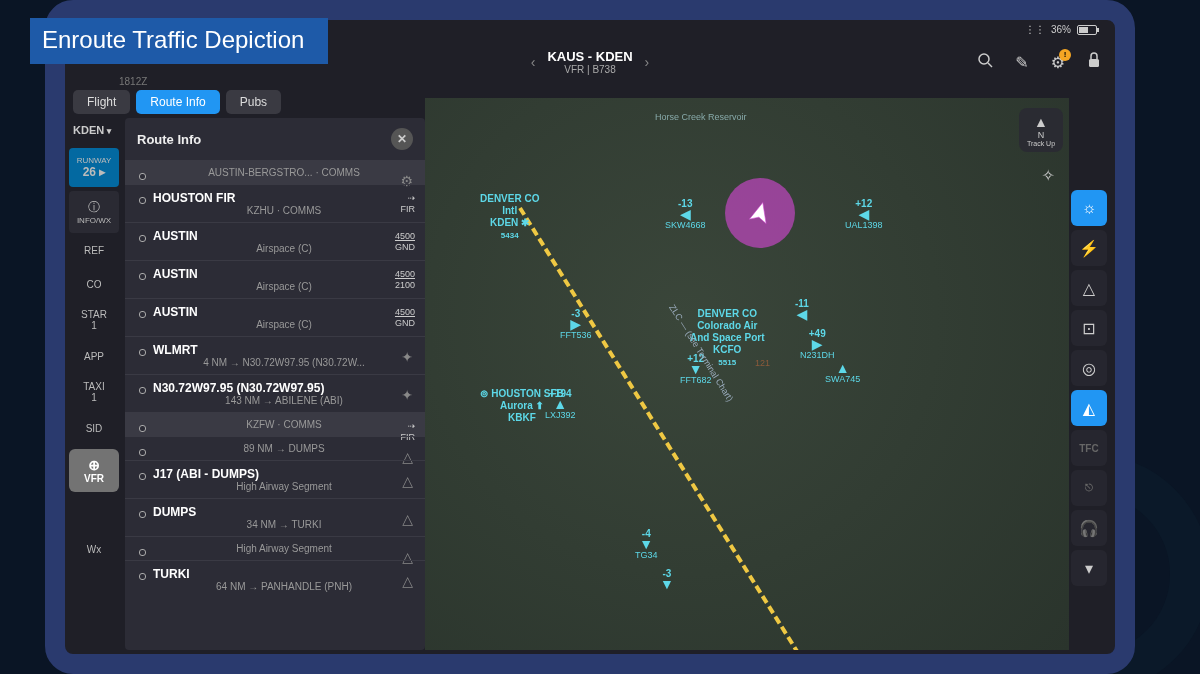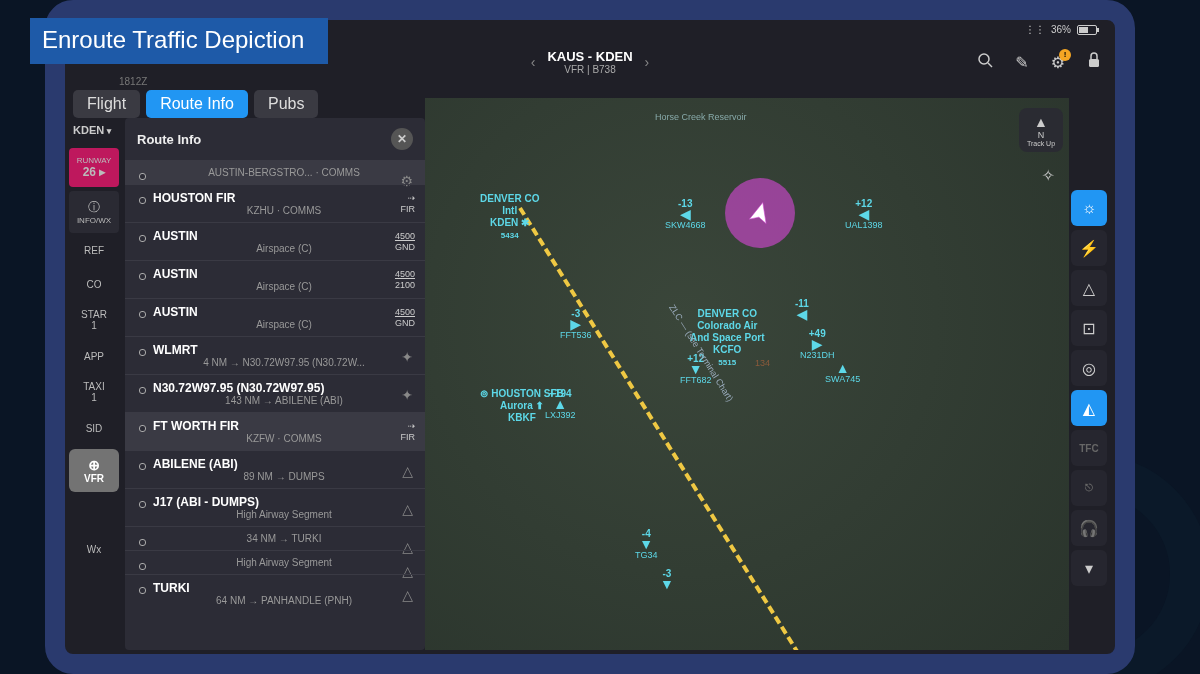--- a/index.html
+++ b/index.html
@@ -17,30 +17,30 @@
 .app-header { position: absolute; top: 22px; left: 0; right: 0; height: 40px; display: flex; align-items: center; justify-content: center; color: #fff; }
 .app-header .center { text-align: center; }
 .app-header .center .route { font-size: 13px; font-weight: 600; }
 .app-header .center .sub { font-size: 10px; color: #aaa; }
 .app-header .chev { color: #888; margin: 0 12px; font-size: 14px; cursor: pointer; }
 .app-header .right-icons { position: absolute; right: 14px; display: flex; gap: 22px; align-items: center; }
 .app-header .right-icons > * { color: #ccc; cursor: pointer; }
 .time-left { position: absolute; top: 56px; left: 54px; color: #777; font-size: 10px; }
 
 .tabs-row { position: absolute; top: 70px; left: 8px; display: flex; gap: 6px; }
-.tab { background: #3a3a42; color: #ddd; padding: 5px 14px; border-radius: 5px; font-size: 16px; cursor: pointer; }
+.tab { background: #3a3a42; color: #ddd; padding: 5px 14px; border-radius: 5px; font-size: 12px; cursor: pointer; }
 .tab.active { background: #2196f3; color: #fff; }
 
 .kden-label { position: absolute; top: 104px; left: 8px; color: #ccc; font-size: 11px; font-weight: 600; }
 .kden-label::after { content: " ▾"; font-size: 9px; }
 
 .sidebar-nav { position: absolute; top: 128px; left: 4px; width: 50px; display: flex; flex-direction: column; }
 .nav-item { color: #bbb; font-size: 10px; text-align: center; padding: 8px 2px; cursor: pointer; min-height: 34px; display: flex; flex-direction: column; justify-content: center; }
 .nav-item .count { font-size: 10px; }
-.nav-item.runway { background: #be185d; border-radius: 4px; }
+.nav-item.runway { background: #0369a1; border-radius: 4px; }
 .nav-item.info { background: #2a2a33; border-radius: 4px; margin-top: 4px; }
 .nav-item.vfr { background: #737373; color: #fff; border-radius: 6px; margin-top: 4px; font-weight: 600; }
 .nav-item.vfr::before { content: "⊕"; display: block; font-size: 14px; }
 
 .route-panel { position: absolute; top: 98px; left: 60px; width: 300px; bottom: 4px; background: #2c2c36; border-radius: 4px; overflow-y: auto; }
 .panel-header { display: flex; justify-content: space-between; align-items: center; padding: 10px 12px; font-size: 13px; color: #eee; font-weight: 600; }
 .panel-header .close { width: 22px; height: 22px; border-radius: 11px; background: #555; color: #ccc; display: flex; align-items: center; justify-content: center; font-size: 12px; cursor: pointer; }
 .route-list { display: flex; flex-direction: column; }
 .route-item { padding: 6px 10px 6px 28px; border-top: 1px solid #3a3a44; position: relative; cursor: pointer; }
 .route-item.highlighted { background: #3a3a44; }
@@ -187,35 +187,34 @@
           <div class="line1">WLMRT</div>
           <div class="line2 ">4 NM → N30.72W97.95 (N30.72W...</div>
           <span class="right-icon">✦</span>
         </div>
         <div class="route-item">
           <div class="line1">N30.72W97.95 (N30.72W97.95)</div>
           <div class="line2 ">143 NM → ABILENE (ABI)</div>
           <span class="right-icon">✦</span>
         </div>
         <div class="route-item highlighted">
-          <div class="line1">FT WORTH FIR</div>
           <div class="line2 comms">KZFW · COMMS</div>
           <span class="right-badge">⇢<br>FIR</span>
         </div>
         <div class="route-item">
-          <div class="line1">ABILENE (ABI)</div>
           <div class="line2 ">89 NM → DUMPS</div>
           <span class="right-icon">△</span>
         </div>
         <div class="route-item">
           <div class="line1">J17 (ABI - DUMPS)</div>
           <div class="line2 ">High Airway Segment</div>
           <span class="right-icon">△</span>
         </div>
         <div class="route-item">
+          <div class="line1">DUMPS</div>
           <div class="line2 ">34 NM → TURKI</div>
           <span class="right-icon">△</span>
         </div>
         <div class="route-item">
           <div class="line2 ">High Airway Segment</div>
           <span class="right-icon">△</span>
         </div>
         <div class="route-item">
           <div class="line1">TURKI</div>
           <div class="line2 ">64 NM → PANHANDLE (PNH)</div>
@@ -296,21 +295,21 @@
           <div class="caret">▼</div>
           <div class="callsign">TG34</div>
         </div>
         <div class="traffic" style="left: 235px; top: 470px;">
           <div class="label">-3</div>
           <div class="caret">▼</div>
           <div class="callsign"></div>
         </div>
       </div>
 
-    <div class="obs-num" style="top:260px;left:330px">134</div>
+    <div class="obs-num" style="top:260px;left:330px">121</div>
 
     <div class="map-label" style="top:250px;left:220px;transform:rotate(58deg);color:#9ab">ZLC — (see Terminal Chart)</div>
 
     <div class="compass-btn">
       <div style="font-size:14px">▲</div>
       <div>N</div>
       <div style="font-size:7px">Track Up</div>
     </div>
     <div class="locate-btn">✧</div>
   </div>

